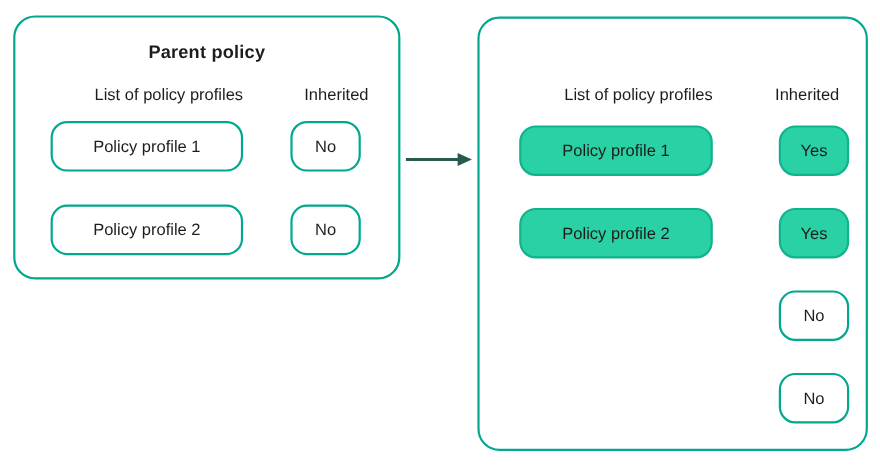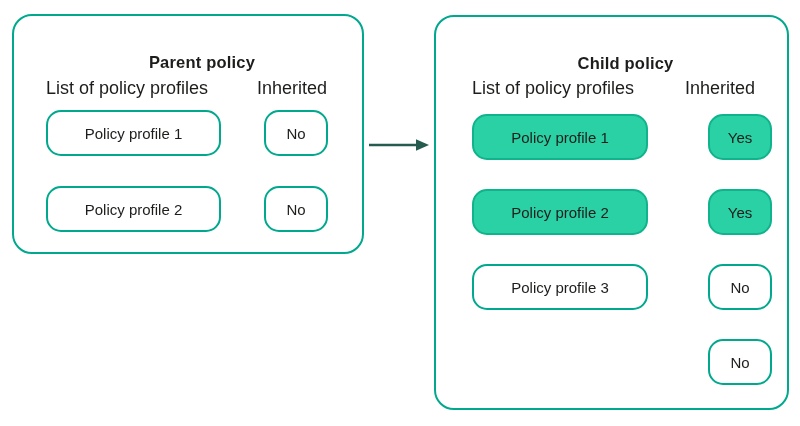--- a/index.html
+++ b/index.html
@@ -23,26 +23,26 @@
     position:absolute;
     background:#ffffff;
     border:2px solid var(--outline-teal);
     border-radius:20px;
   }
   .panel.parent{left:12px;top:14px;width:352px;height:240px;}
   .panel.child{left:434px;top:15px;width:355px;height:395px;}
 
   .panel-title{
     position:absolute;left:0;top:23px;width:100%;
-    margin:14px;text-align:center;
+    margin:0;text-align:center;
     font-size:16.5px;font-weight:700;letter-spacing:.2px;
   }
   .col-head{
     position:absolute;
-    font-size:18px;text-align:left;white-space:nowrap;
+    font-size:15px;text-align:right;white-space:nowrap;
   }
   .parent .col-head.profiles{left:32px;width:175px;top:62px;}
   .parent .col-head.inh{left:243px;width:78px;top:62px;}
   .child  .col-head.profiles{left:36px;width:176px;top:61px;}
   .child  .col-head.inh{left:249px;width:78px;top:61px;}
 
   .row{position:absolute;left:0;width:100%;height:46px;}
   .parent .row-0{top:94px;}
   .parent .row-1{top:170px;}
   .child .row-0{top:97px;}
@@ -92,34 +92,32 @@
       <div class="fbox">No</div>
     </div>
   </section>
 
   <svg class="arrow" width="72" height="16" viewBox="0 0 72 16">
     <line x1="3" y1="8" x2="51" y2="8"></line>
     <polygon points="50,2.2 63,8 50,13.8"></polygon>
   </svg>
 
   <section class="panel child">
-    <h2 class="panel-title">Child policy</h2>
     <span class="col-head profiles">List of policy profiles</span>
     <span class="col-head inh">Inherited</span>
 
     <div class="row row-0 filled">
       <div class="pbox">Policy profile 1</div>
       <div class="fbox">Yes</div>
     </div>
     <div class="row row-1 filled">
       <div class="pbox">Policy profile 2</div>
       <div class="fbox">Yes</div>
     </div>
     <div class="row row-2">
-      <div class="pbox">Policy profile 3</div>
       <div class="fbox">No</div>
     </div>
     <div class="row row-3">
       <div class="fbox">No</div>
     </div>
   </section>
 
 </div>
 
 </body></html>

